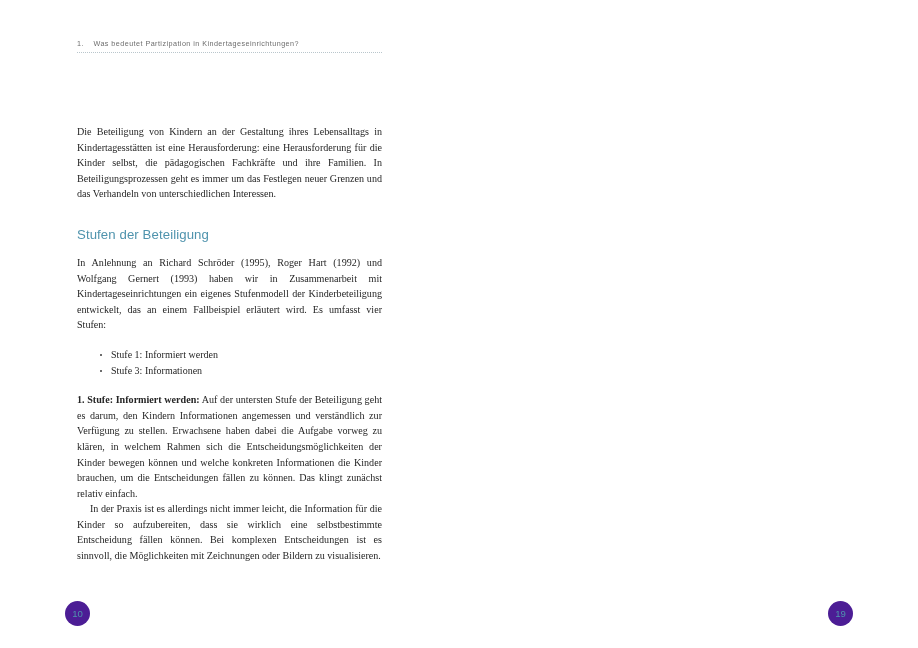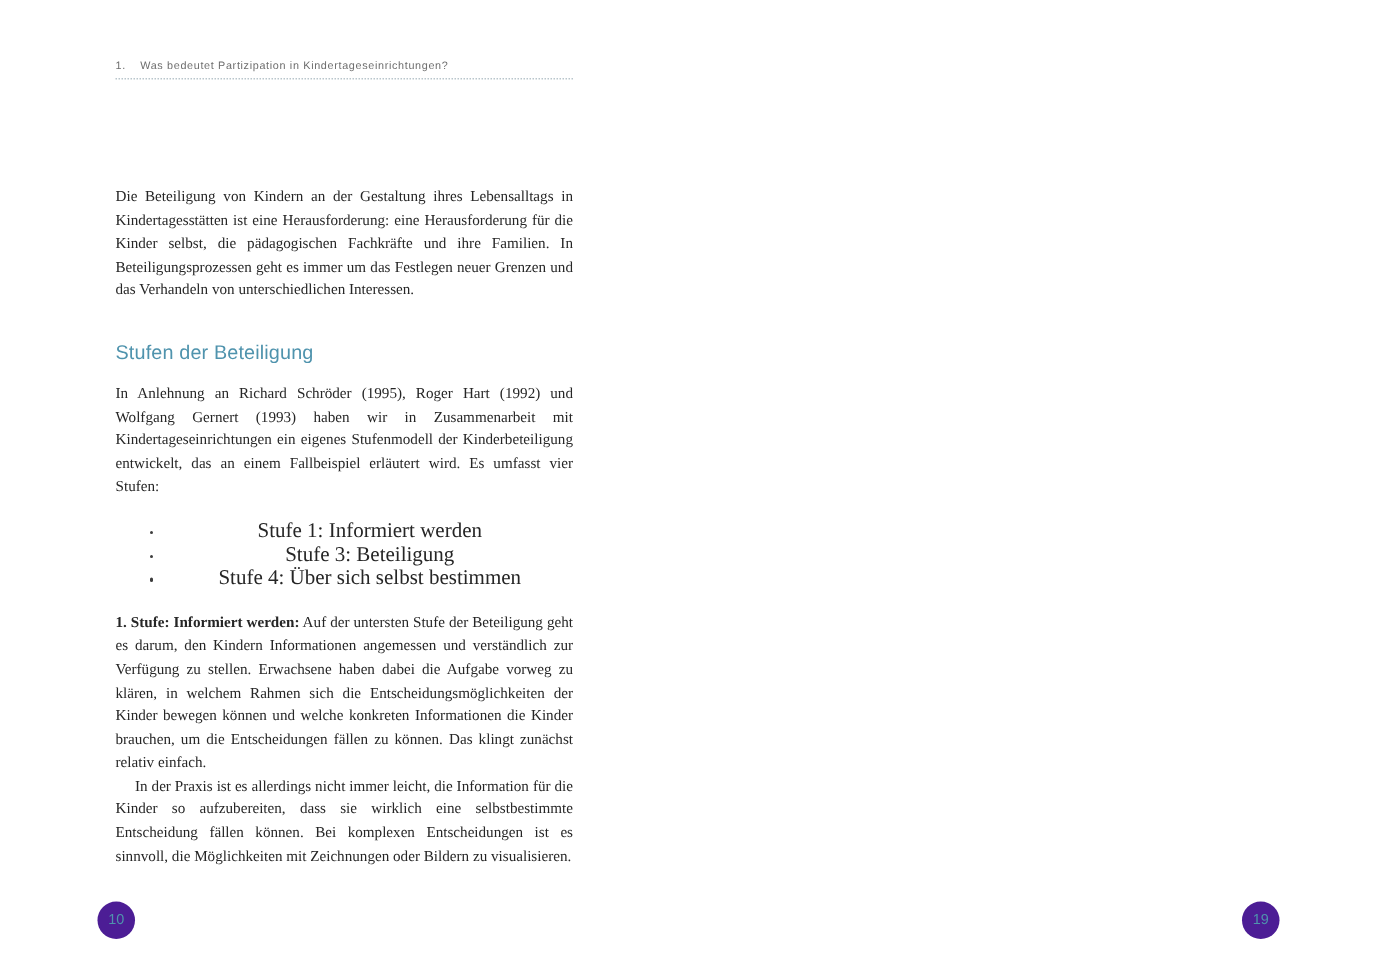--- a/index.html
+++ b/index.html
@@ -81,24 +81,23 @@
     color: #4f93ad;
   }
 
   ul.stufen {
     margin: 14px 0 14px 0;
     padding: 0 0 0 34px;
     list-style: none;
   }
   ul.stufen li {
     position: relative;
-    font-size: 14px;
+    font-size: 10px;
     line-height: 15.6px;
     color: #262626;
-    text-align: center;
   }
   ul.stufen li::before {
     content: "";
     position: absolute;
     left: -11px;
     top: 7px;
     width: 2.4px;
     height: 2.4px;
     background: #3d3d3d;
     border-radius: 50%;
@@ -140,22 +139,21 @@
     <div class="col-left">
 
       <p class="body">Die Beteiligung von Kindern an der Gestaltung ihres Lebensalltags in Kindertagesstätten ist eine Herausforderung: eine Herausforderung für die Kinder selbst, die pädagogischen Fachkräfte und ihre Familien. In Beteiligungsprozessen geht es immer um das Festlegen neuer Grenzen und das Verhandeln von unterschiedlichen Interessen.</p>
 
       <h2 class="section">Stufen der Beteiligung</h2>
 
       <p class="body">In Anlehnung an Richard Schröder (1995), Roger Hart (1992) und Wolfgang Gernert (1993) haben wir in Zusammenarbeit mit Kindertageseinrichtungen ein eigenes Stufenmodell der Kinderbeteiligung entwickelt, das an einem Fallbeispiel erläutert wird. Es umfasst vier Stufen:</p>
 
       <ul class="stufen">
         <li>Stufe 1: Informiert werden</li>
-        <li>Stufe 3: Beteiligung</li>
-        <li>Stufe 4: Über sich selbst bestimmen</li>
+        <li>Stufe 3: Informationen</li>
       </ul>
 
       <p class="body"><b class="lead">1. Stufe: Informiert werden:</b><span> Auf der untersten Stufe der Beteiligung geht es darum, den Kindern Informationen angemessen und verständlich zur Verfügung zu stellen. Erwachsene haben dabei die Aufgabe vorweg zu klären, in welchem Rahmen sich die Entscheidungsmöglichkeiten der Kinder bewegen können und welche konkreten Informationen die Kinder brauchen, um die Entscheidungen fällen zu können. Das klingt zunächst relativ einfach.</span></p>
 
       <p class="body indent">In der Praxis ist es allerdings nicht immer leicht, die Information für die Kinder so aufzubereiten, dass sie wirklich eine selbstbestimmte Entscheidung fällen können. Bei komplexen Entscheidungen ist es sinnvoll, die Möglichkeiten mit Zeichnungen oder Bildern zu visualisieren.</p>
 
     </div>
 
     <div class="folio">10</div>
   </div>

